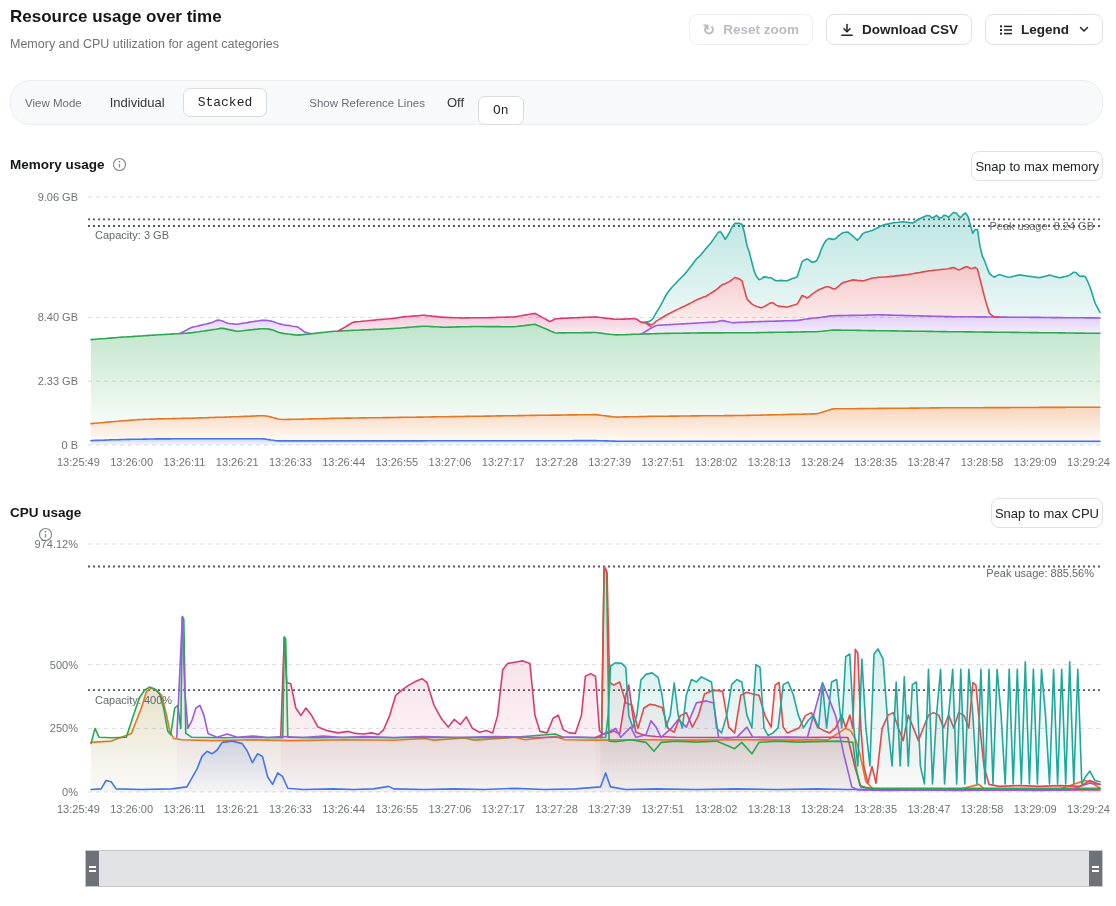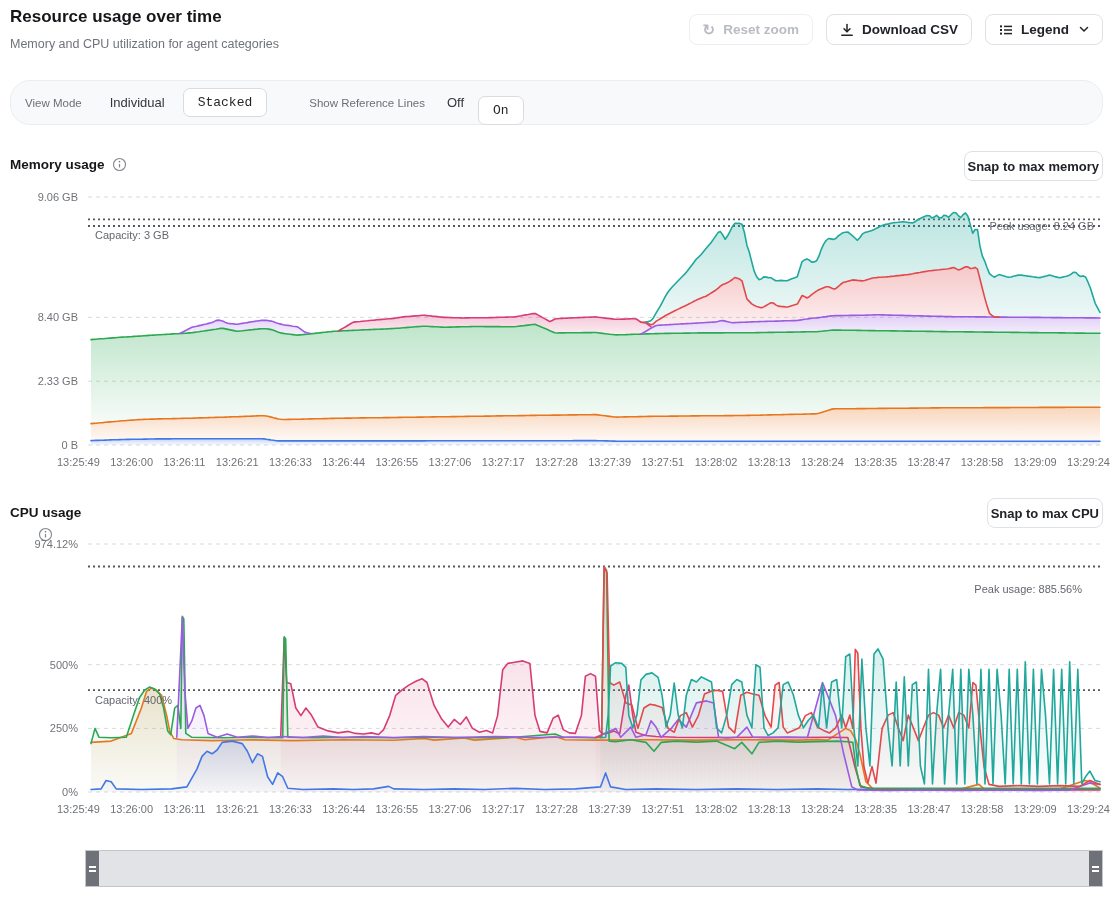--- a/index.html
+++ b/index.html
@@ -19,21 +19,21 @@
        display:flex;align-items:center;padding:0 14px;}
   .ctl-label{font-size:11.5px;color:#6c7076;}
   .txt-btn{font-size:13px;color:#33363c;margin-left:26px;cursor:pointer;background:none;border:none;
        font-family:inherit;padding:4px 2px;}
   .pill{margin-left:16px;background:#fff;border:1px solid #d9dbdf;border-radius:7px;
        padding:6px 14px;font-size:13px;color:#24262a;cursor:pointer;font-family:Liberation Mono, monospace;}
   .gap-lg{margin-left:42px;}
   .sec-head{position:absolute;left:10px;display:flex;align-items:center;gap:7px;
        font-size:13.5px;font-weight:700;color:#141619;}
   .snap-btn{position:absolute;right:13px;height:30px;box-sizing:border-box;background:#fff;
-       border:1px solid #dfe1e6;border-radius:8px;padding:0 3px;font-size:13px;font-weight:700;
+       border:1px solid #dfe1e6;border-radius:8px;padding:0 3px;font-size:13px;font-weight:400;
        color:#202328;cursor:pointer;font-family:inherit;}
   .chart-svg{position:absolute;left:0;width:1116px;height:272px;}
   .ylab{position:absolute;width:78px;text-align:right;font-size:11px;color:#6f7378;}
   .xticks{position:absolute;left:57px;right:6px;display:flex;justify-content:space-between;
        font-size:11px;color:#6f7378;}
   .reflab{position:absolute;font-size:11px;color:#63676d;}
   .brush{position:absolute;left:85px;top:850px;width:1018px;height:37px;box-sizing:border-box;
        background:#e2e3e6;border:1px solid #c3c5c9;}
   .handle{position:absolute;top:0;width:13px;height:100%;background:#6e7177;
        display:flex;flex-direction:column;justify-content:center;align-items:center;gap:2px;cursor:ew-resize;}
@@ -244,21 +244,21 @@
     <path d="M595.5 205.5L601.6 204.0L604.1 34.7L607.1 41.1L609.6 150.5L613.7 153.1L619.7 150.0L625.8 170.9L631.8 172.9L637.9 196.4L643.9 176.0L650.0 172.2L656.0 173.4L662.1 175.5L668.1 196.4L674.2 200.2L680.3 183.6L686.3 180.6L692.4 195.1L698.4 183.6L704.5 162.0L710.5 159.4L716.6 158.2L722.6 159.4L728.7 195.1L734.7 200.9L740.8 163.3L746.9 160.2L752.9 162.0L759.0 163.3L765.0 183.6L771.1 195.1L775.1 153.1L779.1 150.5L783.2 195.1L787.2 200.9L793.3 198.4L799.3 195.8L805.4 183.6L811.4 180.6L817.5 195.1L823.5 198.4L829.6 200.9L835.6 195.8L841.7 183.1L845.7 195.8L849.8 183.1L852.8 196.4L855.3 117.4L857.8 121.2L860.9 196.4L863.9 234.5L867.9 251.1L872.0 234.5L876.0 251.1L882.1 196.4L888.1 183.1L893.2 180.6L898.2 195.8L903.2 208.6L908.3 183.1L913.3 195.8L918.4 208.6L923.4 195.8L928.5 183.1L933.5 180.6L938.6 183.1L943.6 195.8L948.6 183.1L953.7 195.8L958.7 180.6L963.8 183.1L968.8 195.8L972.9 150.5L975.9 153.1L979.9 195.8L984.0 234.5L989.0 252.4L999.1 254.4L1019.3 253.6L1039.5 254.4L1059.6 253.6L1079.8 254.4L1089.9 248.5L1100.0 252.4" fill="none" stroke="#e2494c" stroke-width="1.6" stroke-linejoin="round" stroke-linecap="round"></path>
     <path d="M600.5 205.8L605.6 205.3L608.1 183.6L610.6 134.0L615.7 130.7L621.7 131.4L625.8 135.3L628.8 183.6L632.8 195.8L636.9 183.1L640.9 148.0L646.0 142.4L652.0 140.9L658.1 145.4L662.1 163.3L666.1 195.1L670.2 183.1L674.2 151.0L678.2 183.1L682.3 195.8L686.3 163.3L691.4 147.5L696.4 150.0L701.4 144.9L706.5 147.5L711.5 150.0L716.6 195.8L721.6 200.9L726.7 183.1L731.7 152.6L736.8 147.5L741.8 150.0L746.9 183.1L751.9 195.8L755.9 132.7L760.0 135.3L764.0 195.8L768.0 203.5L773.1 200.9L778.1 195.8L783.2 152.6L788.2 150.0L793.3 162.7L798.3 183.1L803.4 195.8L808.4 188.2L813.4 183.1L818.5 195.8L822.5 152.6L826.6 195.8L831.6 150.0L836.7 147.5L841.7 195.8L845.7 124.6L849.8 122.0L853.8 195.8L857.8 234.0L861.9 127.1L865.9 195.8L869.9 234.0L874.0 122.0L878.0 116.9L883.1 127.1L888.1 195.8L892.1 234.0L896.2 150.0L900.2 234.0L904.3 144.9L908.3 234.0L912.3 152.6L916.4 150.0L920.4 234.0L924.4 251.9L928.5 137.3L932.5 251.9L936.5 183.1L940.6 137.3L944.6 251.9L948.6 183.1L952.7 137.3L956.7 251.9L960.8 137.3L964.8 251.9L968.8 137.3L972.9 183.1L976.9 251.9L980.9 137.3L985.0 251.9L989.0 137.3L993.0 251.9L997.1 137.3L1001.1 183.1L1005.2 251.9L1009.2 137.3L1013.2 251.9L1017.3 137.3L1021.3 251.9L1025.3 129.7L1029.4 251.9L1033.4 137.3L1037.4 251.9L1041.5 137.3L1045.5 183.1L1049.5 251.9L1053.6 137.3L1057.6 251.9L1061.7 137.3L1065.7 251.9L1069.7 129.7L1073.8 251.9L1077.8 137.3L1081.8 251.9L1085.9 244.2L1089.9 239.1L1095.0 248.5L1100.0 249.8" fill="none" stroke="#1fa89b" stroke-width="1.6" stroke-linejoin="round" stroke-linecap="round"></path>
   </svg>
 <div id="labels-cpu">
     <div class="ylab" style="left: 0px; top: 538px;">974.12%</div>
     <div class="ylab" style="left: 0px; top: 658.706px;">500%</div>
     <div class="ylab" style="left: 0px; top: 722.353px;">250%</div>
     <div class="ylab" style="left: 0px; top: 786px;">0%</div>
   </div>
 <div class="reflab" style="left:95px;top:694px;">Capacity: 400%</div>
-<div class="reflab" style="right:34px;top:567px;margin-top:16px;">Peak usage: 885.56%</div>
+<div class="reflab" style="right:22px;top:567px;">Peak usage: 885.56%</div>
 <div class="xticks" style="top:803px;" id="xticks-cpu">
     <span>13:25:49</span>
     <span>13:26:00</span>
     <span>13:26:11</span>
     <span>13:26:21</span>
     <span>13:26:33</span>
     <span>13:26:44</span>
     <span>13:26:55</span>
     <span>13:27:06</span>
     <span>13:27:17</span>

